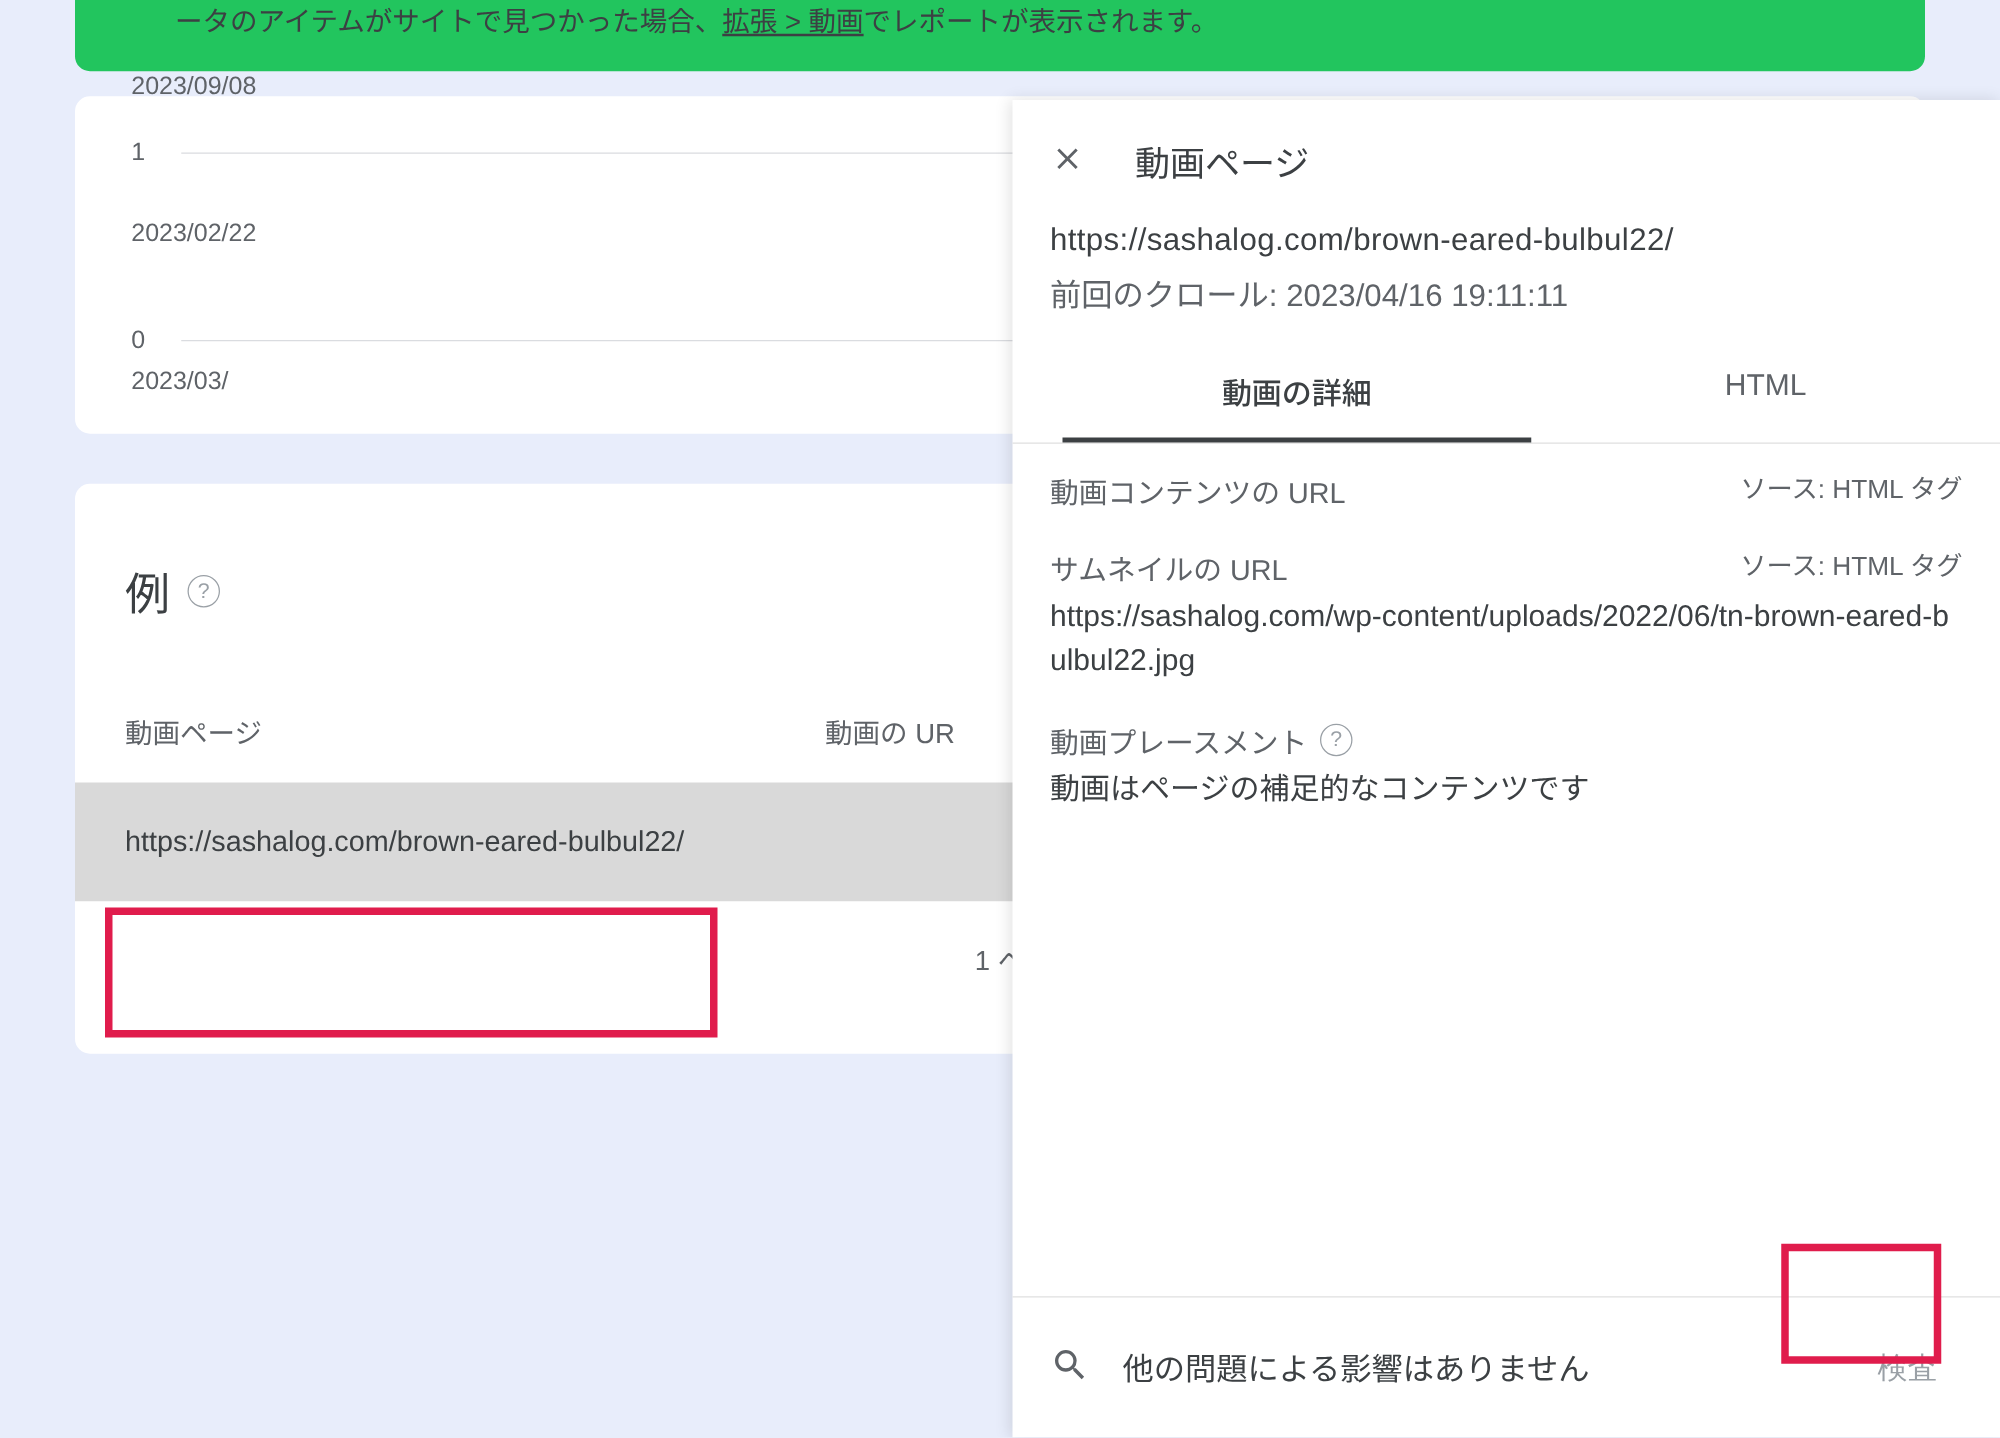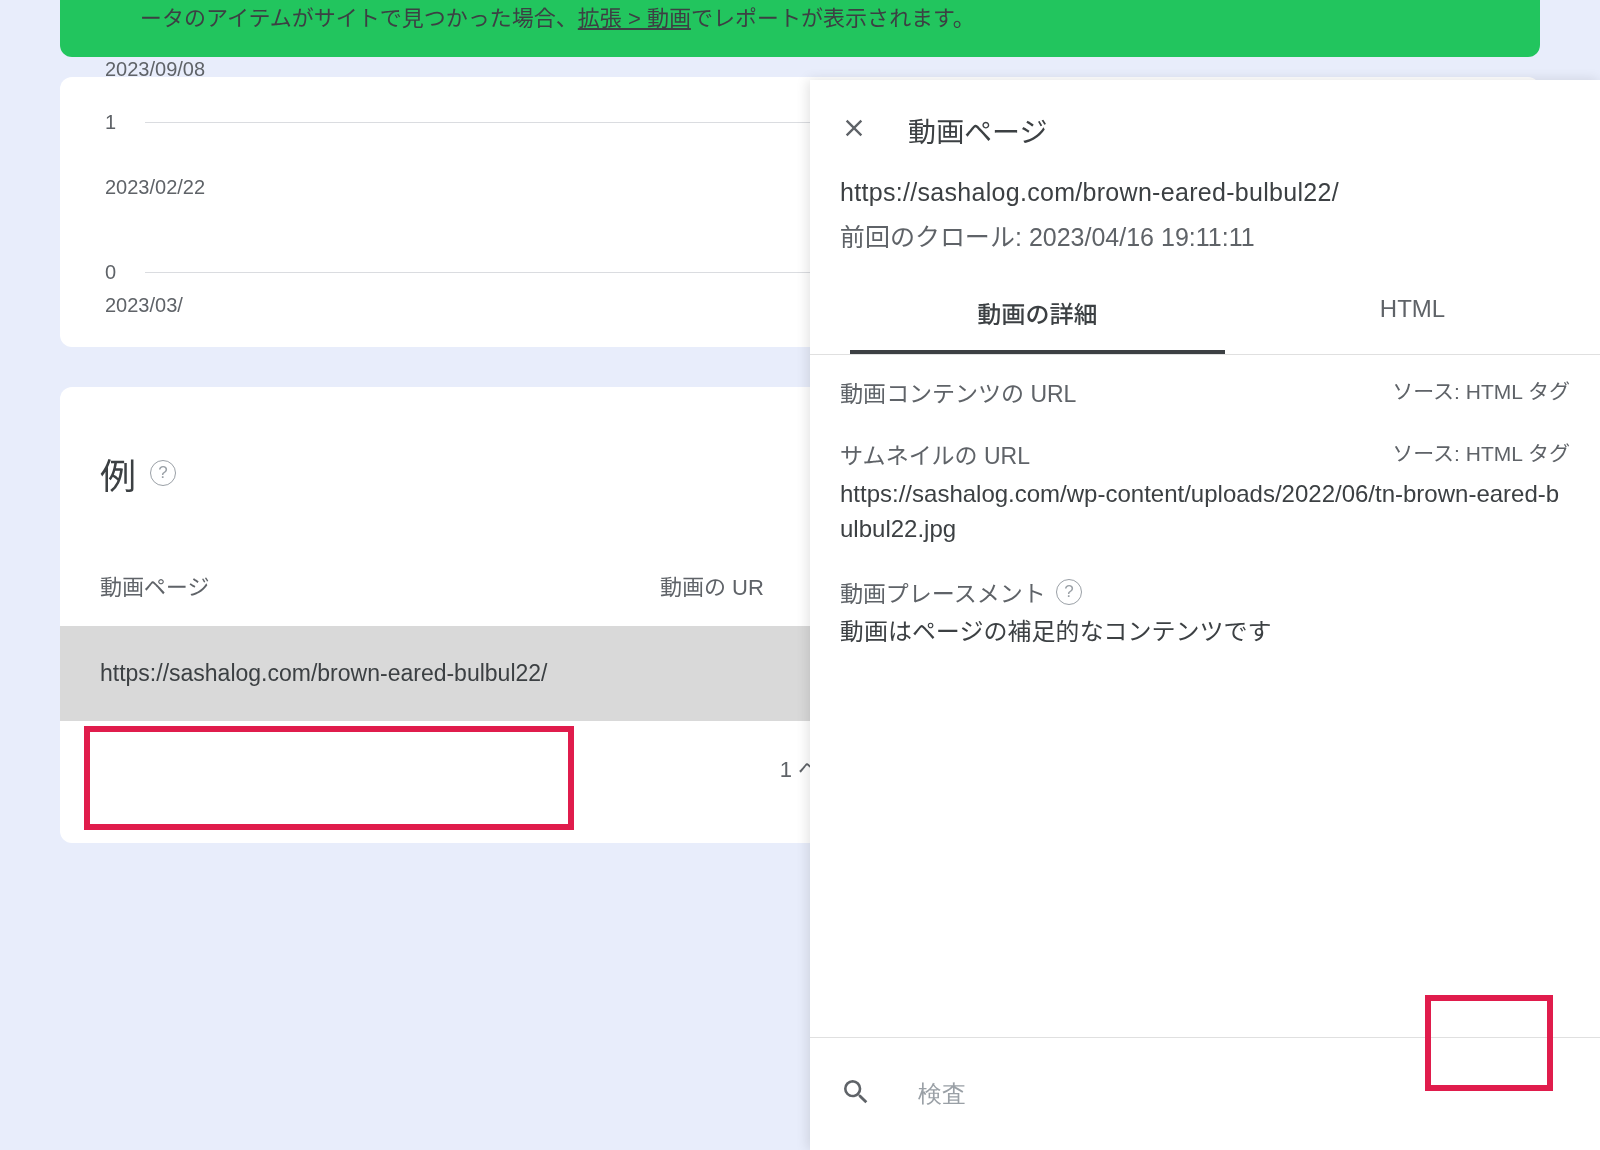--- a/index.html
+++ b/index.html
@@ -205,18 +205,19 @@
       <div class="detail-value">動画はページの補足的なコンテンツです</div>
     </div>
   </div>
   <div class="panel-divider"></div>
   <div class="panel-footer">
     <span class="search-icon">
       <svg viewBox="0 0 24 24">
           <path d="M15.5 14h-.79l-.28-.27A6.471 6.471 0 0 0 16 9.5 6.5 6.5 0 1 0 9.5 16c1.61 0 3.09-.59 4.23-1.57l.27.28v.79l5 4.99L20.49 19l-4.99-5zm-6 0C7.01 14 5 11.99 5 9.5S7.01 5 9.5 5 14 7.01 14 9.5 11.99 14 9.5 14z" fill="#5f6368"></path>
         </svg>
     </span>
+    <span class="footer-text">他の問題による影響はありません</span>
     <button class="inspect-btn">検査</button>
   </div>
 </div>
 
 <div class="highlight-box hl-row"></div>
 <div class="highlight-box hl-inspect"></div>
 
 </body></html>

